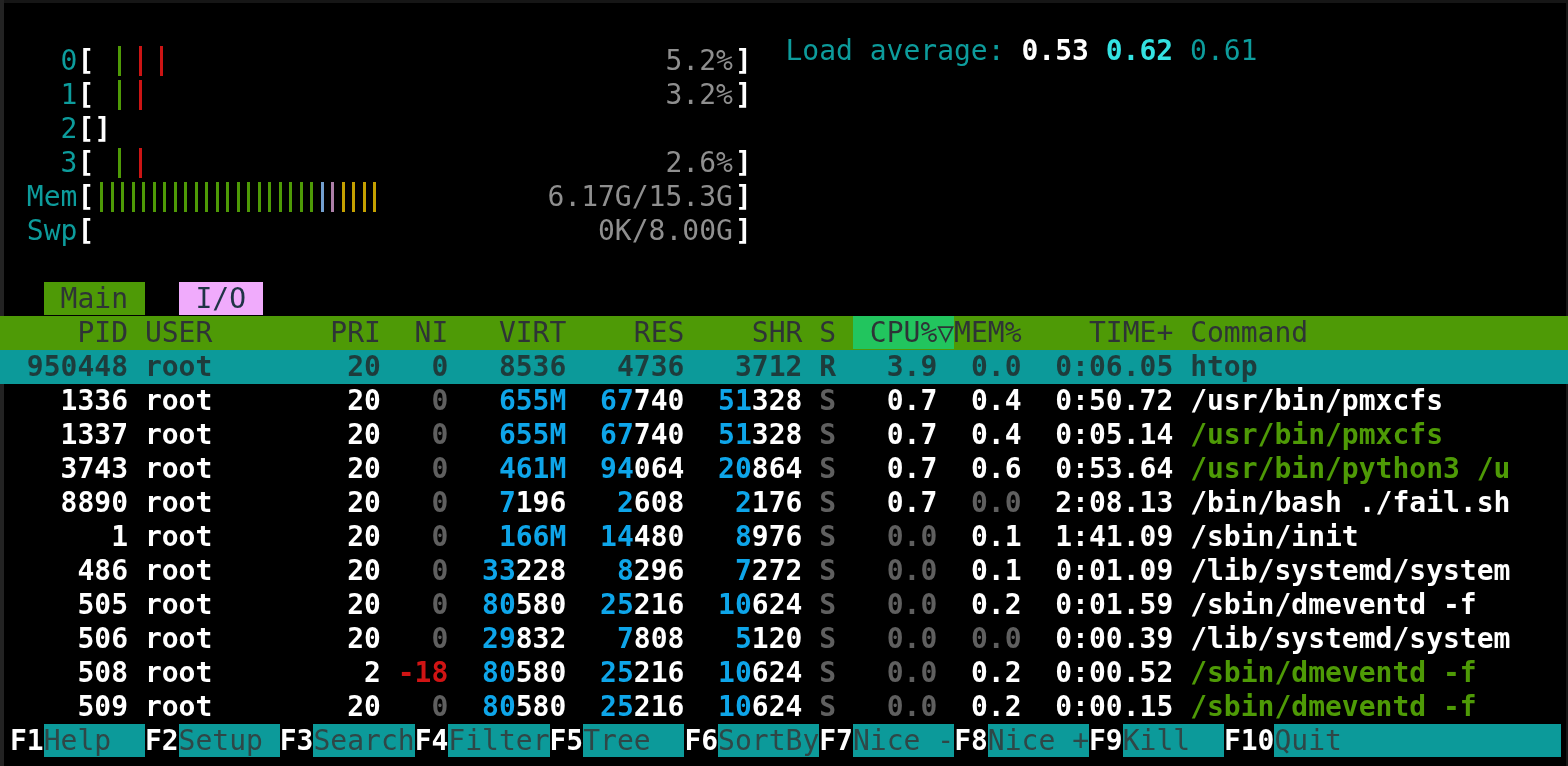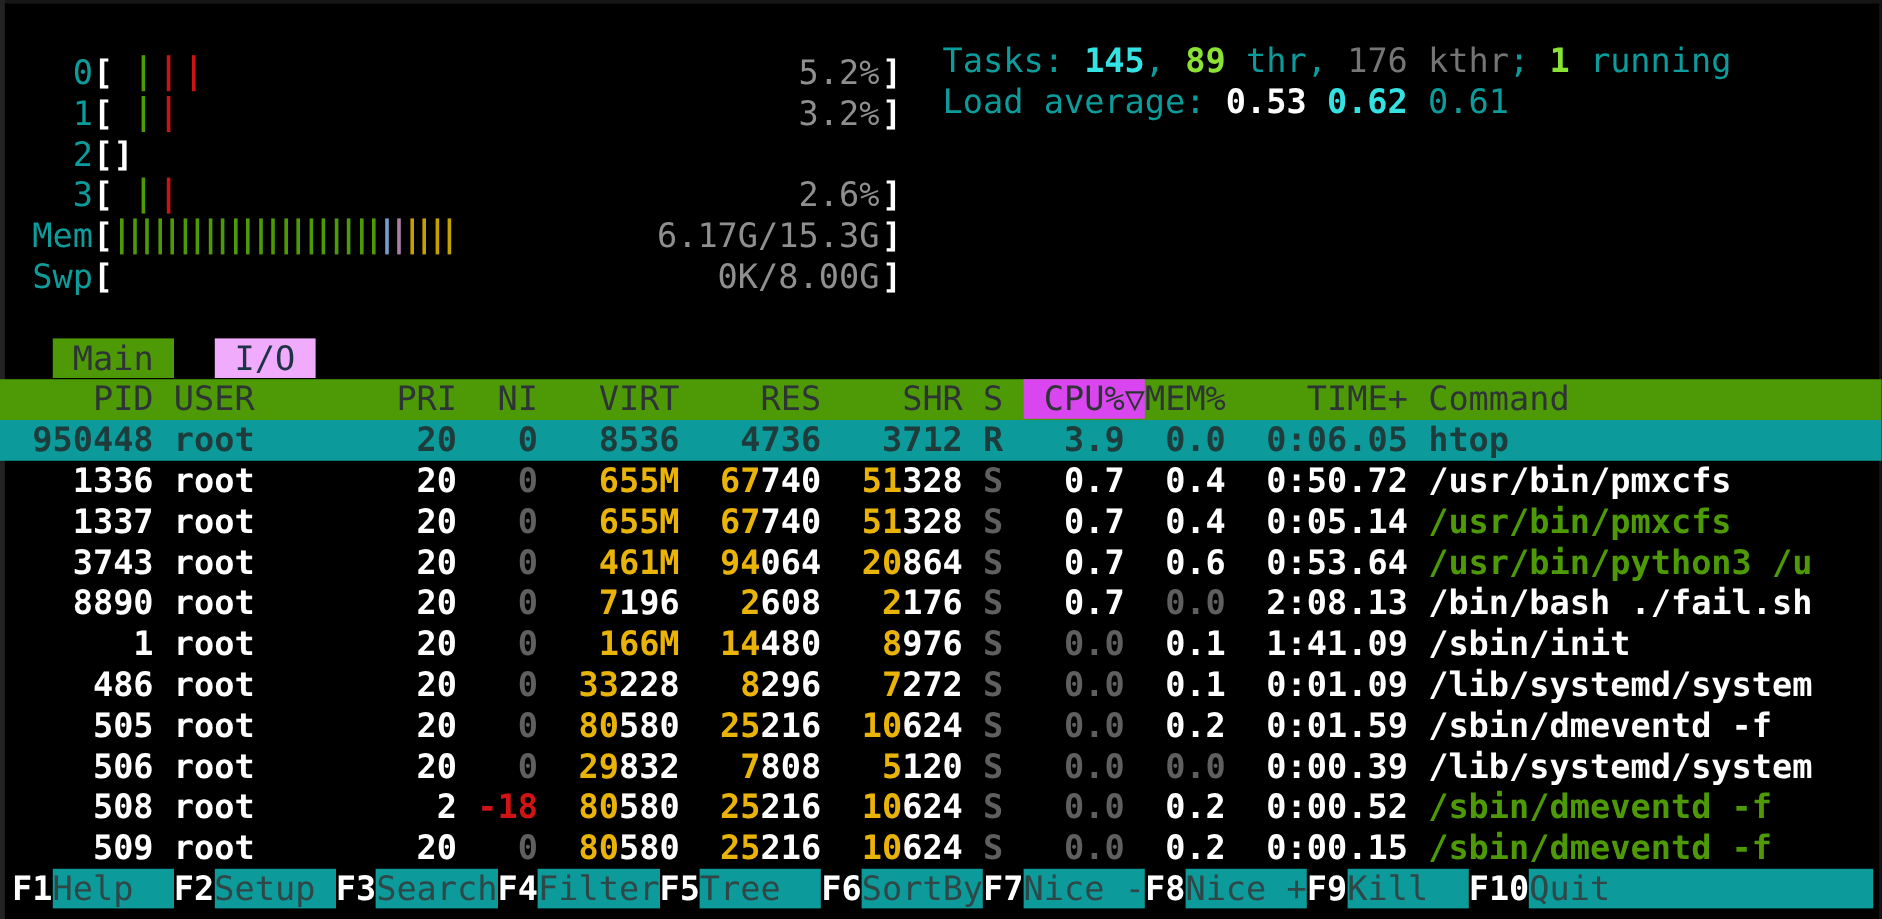--- a/index.html
+++ b/index.html
@@ -6,27 +6,27 @@
   body{width:1568px;height:766px;overflow:hidden;
        font-family:"DejaVu Sans Mono","Liberation Mono",monospace;
        font-size:28px;}
   .screen{position:relative;width:1568px;height:766px;background:#000;
           box-shadow:inset 4px 0 0 #232323, inset 0 3px 0 #161616, inset -2px 0 0 #161616;}
   .content{position:absolute;top:10px;left:0;width:100%;}
   .line{height:34px;line-height:34px;white-space:pre;padding-left:10px;color:#e0e0e0;}
   .row{font-weight:bold;}
   .row.hdr{background:#4e9a06;font-weight:normal;}
   .row.hdr span{color:#2e3436;}
-  .row.hdr .sorthl{background:#d946ef;}
+  .row.hdr .sorthl{background:#22c55e;}
   .row.sel{background:#0c9a9a;}
   .row.sel span{color:#1e3c3c !important;}
   
   .c-teal{color:#0d9c9c;}
   .c-cyanb{color:#34e2e2;font-weight:bold;}
-  .c-cyan{color:#eab308;}
+  .c-cyan{color:#0ea5e9;}
   .c-greenb{color:#8ae234;font-weight:bold;}
   .c-green{color:#4e9a06;}
   .c-wb{color:#ffffff;font-weight:bold;}
   .c-gray2{color:#757575;}
   .c-dim{color:#5f5f5f;}
   .c-red{color:#d01414;}
   
   .bars{display:inline-block;position:relative;width:38ch;height:34px;vertical-align:top;text-align:center;}
   .bars .bar{position:absolute;top:2px;width:3px;height:30px;}
   .bars .val{position:absolute;right:2px;top:0;color:#8f8f8f;}
@@ -72,16 +72,15 @@
         <div class="line row"><span class="c-wb">      1</span><span> </span><span class="c-wb">root      </span><span> </span><span class="c-wb"> 20</span><span> </span><span class="c-dim">  0</span><span> </span><span class="c-cyan">  166M</span><span class="c-wb"></span><span> </span><span class="c-cyan"> 14</span><span class="c-wb">480</span><span> </span><span class="c-cyan">  8</span><span class="c-wb">976</span><span> </span><span class="c-dim">S</span><span> </span><span class="c-dim">  0.0</span><span> </span><span class="c-wb"> 0.1</span><span> </span><span class="c-wb"> 1:41.09</span><span> </span><span class="c-wb">/sbin/init</span></div>
         <div class="line row"><span class="c-wb">    486</span><span> </span><span class="c-wb">root      </span><span> </span><span class="c-wb"> 20</span><span> </span><span class="c-dim">  0</span><span> </span><span class="c-cyan"> 33</span><span class="c-wb">228</span><span> </span><span class="c-cyan">  8</span><span class="c-wb">296</span><span> </span><span class="c-cyan">  7</span><span class="c-wb">272</span><span> </span><span class="c-dim">S</span><span> </span><span class="c-dim">  0.0</span><span> </span><span class="c-wb"> 0.1</span><span> </span><span class="c-wb"> 0:01.09</span><span> </span><span class="c-wb">/lib/systemd/system</span></div>
         <div class="line row"><span class="c-wb">    505</span><span> </span><span class="c-wb">root      </span><span> </span><span class="c-wb"> 20</span><span> </span><span class="c-dim">  0</span><span> </span><span class="c-cyan"> 80</span><span class="c-wb">580</span><span> </span><span class="c-cyan"> 25</span><span class="c-wb">216</span><span> </span><span class="c-cyan"> 10</span><span class="c-wb">624</span><span> </span><span class="c-dim">S</span><span> </span><span class="c-dim">  0.0</span><span> </span><span class="c-wb"> 0.2</span><span> </span><span class="c-wb"> 0:01.59</span><span> </span><span class="c-wb">/sbin/dmeventd -f</span></div>
         <div class="line row"><span class="c-wb">    506</span><span> </span><span class="c-wb">root      </span><span> </span><span class="c-wb"> 20</span><span> </span><span class="c-dim">  0</span><span> </span><span class="c-cyan"> 29</span><span class="c-wb">832</span><span> </span><span class="c-cyan">  7</span><span class="c-wb">808</span><span> </span><span class="c-cyan">  5</span><span class="c-wb">120</span><span> </span><span class="c-dim">S</span><span> </span><span class="c-dim">  0.0</span><span> </span><span class="c-dim"> 0.0</span><span> </span><span class="c-wb"> 0:00.39</span><span> </span><span class="c-wb">/lib/systemd/system</span></div>
         <div class="line row"><span class="c-wb">    508</span><span> </span><span class="c-wb">root      </span><span> </span><span class="c-wb">  2</span><span> </span><span class="c-red">-18</span><span> </span><span class="c-cyan"> 80</span><span class="c-wb">580</span><span> </span><span class="c-cyan"> 25</span><span class="c-wb">216</span><span> </span><span class="c-cyan"> 10</span><span class="c-wb">624</span><span> </span><span class="c-dim">S</span><span> </span><span class="c-dim">  0.0</span><span> </span><span class="c-wb"> 0.2</span><span> </span><span class="c-wb"> 0:00.52</span><span> </span><span class="c-green">/sbin/dmeventd -f</span></div>
         <div class="line row"><span class="c-wb">    509</span><span> </span><span class="c-wb">root      </span><span> </span><span class="c-wb"> 20</span><span> </span><span class="c-dim">  0</span><span> </span><span class="c-cyan"> 80</span><span class="c-wb">580</span><span> </span><span class="c-cyan"> 25</span><span class="c-wb">216</span><span> </span><span class="c-cyan"> 10</span><span class="c-wb">624</span><span> </span><span class="c-dim">S</span><span> </span><span class="c-dim">  0.0</span><span> </span><span class="c-wb"> 0.2</span><span> </span><span class="c-wb"> 0:00.15</span><span> </span><span class="c-green">/sbin/dmeventd -f</span></div>
       </div>
     <div class="line row" id="fkeys"><span><span class="fk-key">F1</span><span class="fk-label">Help  </span></span><span><span class="fk-key">F2</span><span class="fk-label">Setup </span></span><span><span class="fk-key">F3</span><span class="fk-label">Search</span></span><span><span class="fk-key">F4</span><span class="fk-label">Filter</span></span><span><span class="fk-key">F5</span><span class="fk-label">Tree  </span></span><span><span class="fk-key">F6</span><span class="fk-label">SortBy</span></span><span><span class="fk-key">F7</span><span class="fk-label">Nice -</span></span><span><span class="fk-key">F8</span><span class="fk-label">Nice +</span></span><span><span class="fk-key">F9</span><span class="fk-label">Kill  </span></span><span><span class="fk-key">F10</span><span class="fk-label">Quit             </span></span></div>
   </div>
   <div class="summary" id="summary">
-      <div class="line"><span class="c-teal">Tasks: </span><span class="c-cyanb">145</span><span class="c-teal">, </span><span class="c-greenb">89</span><span class="c-teal"> thr</span><span class="c-teal">, </span><span class="c-gray2">176 kthr</span><span class="c-teal">; </span><span class="c-greenb">1</span><span class="c-teal"> running</span></div>
       <div class="line"><span class="c-teal">Load average: </span><span class="c-wb">0.53 </span><span class="c-cyanb">0.62 </span><span class="c-teal">0.61</span></div>
     </div>
 </div>
 
 </body></html>

